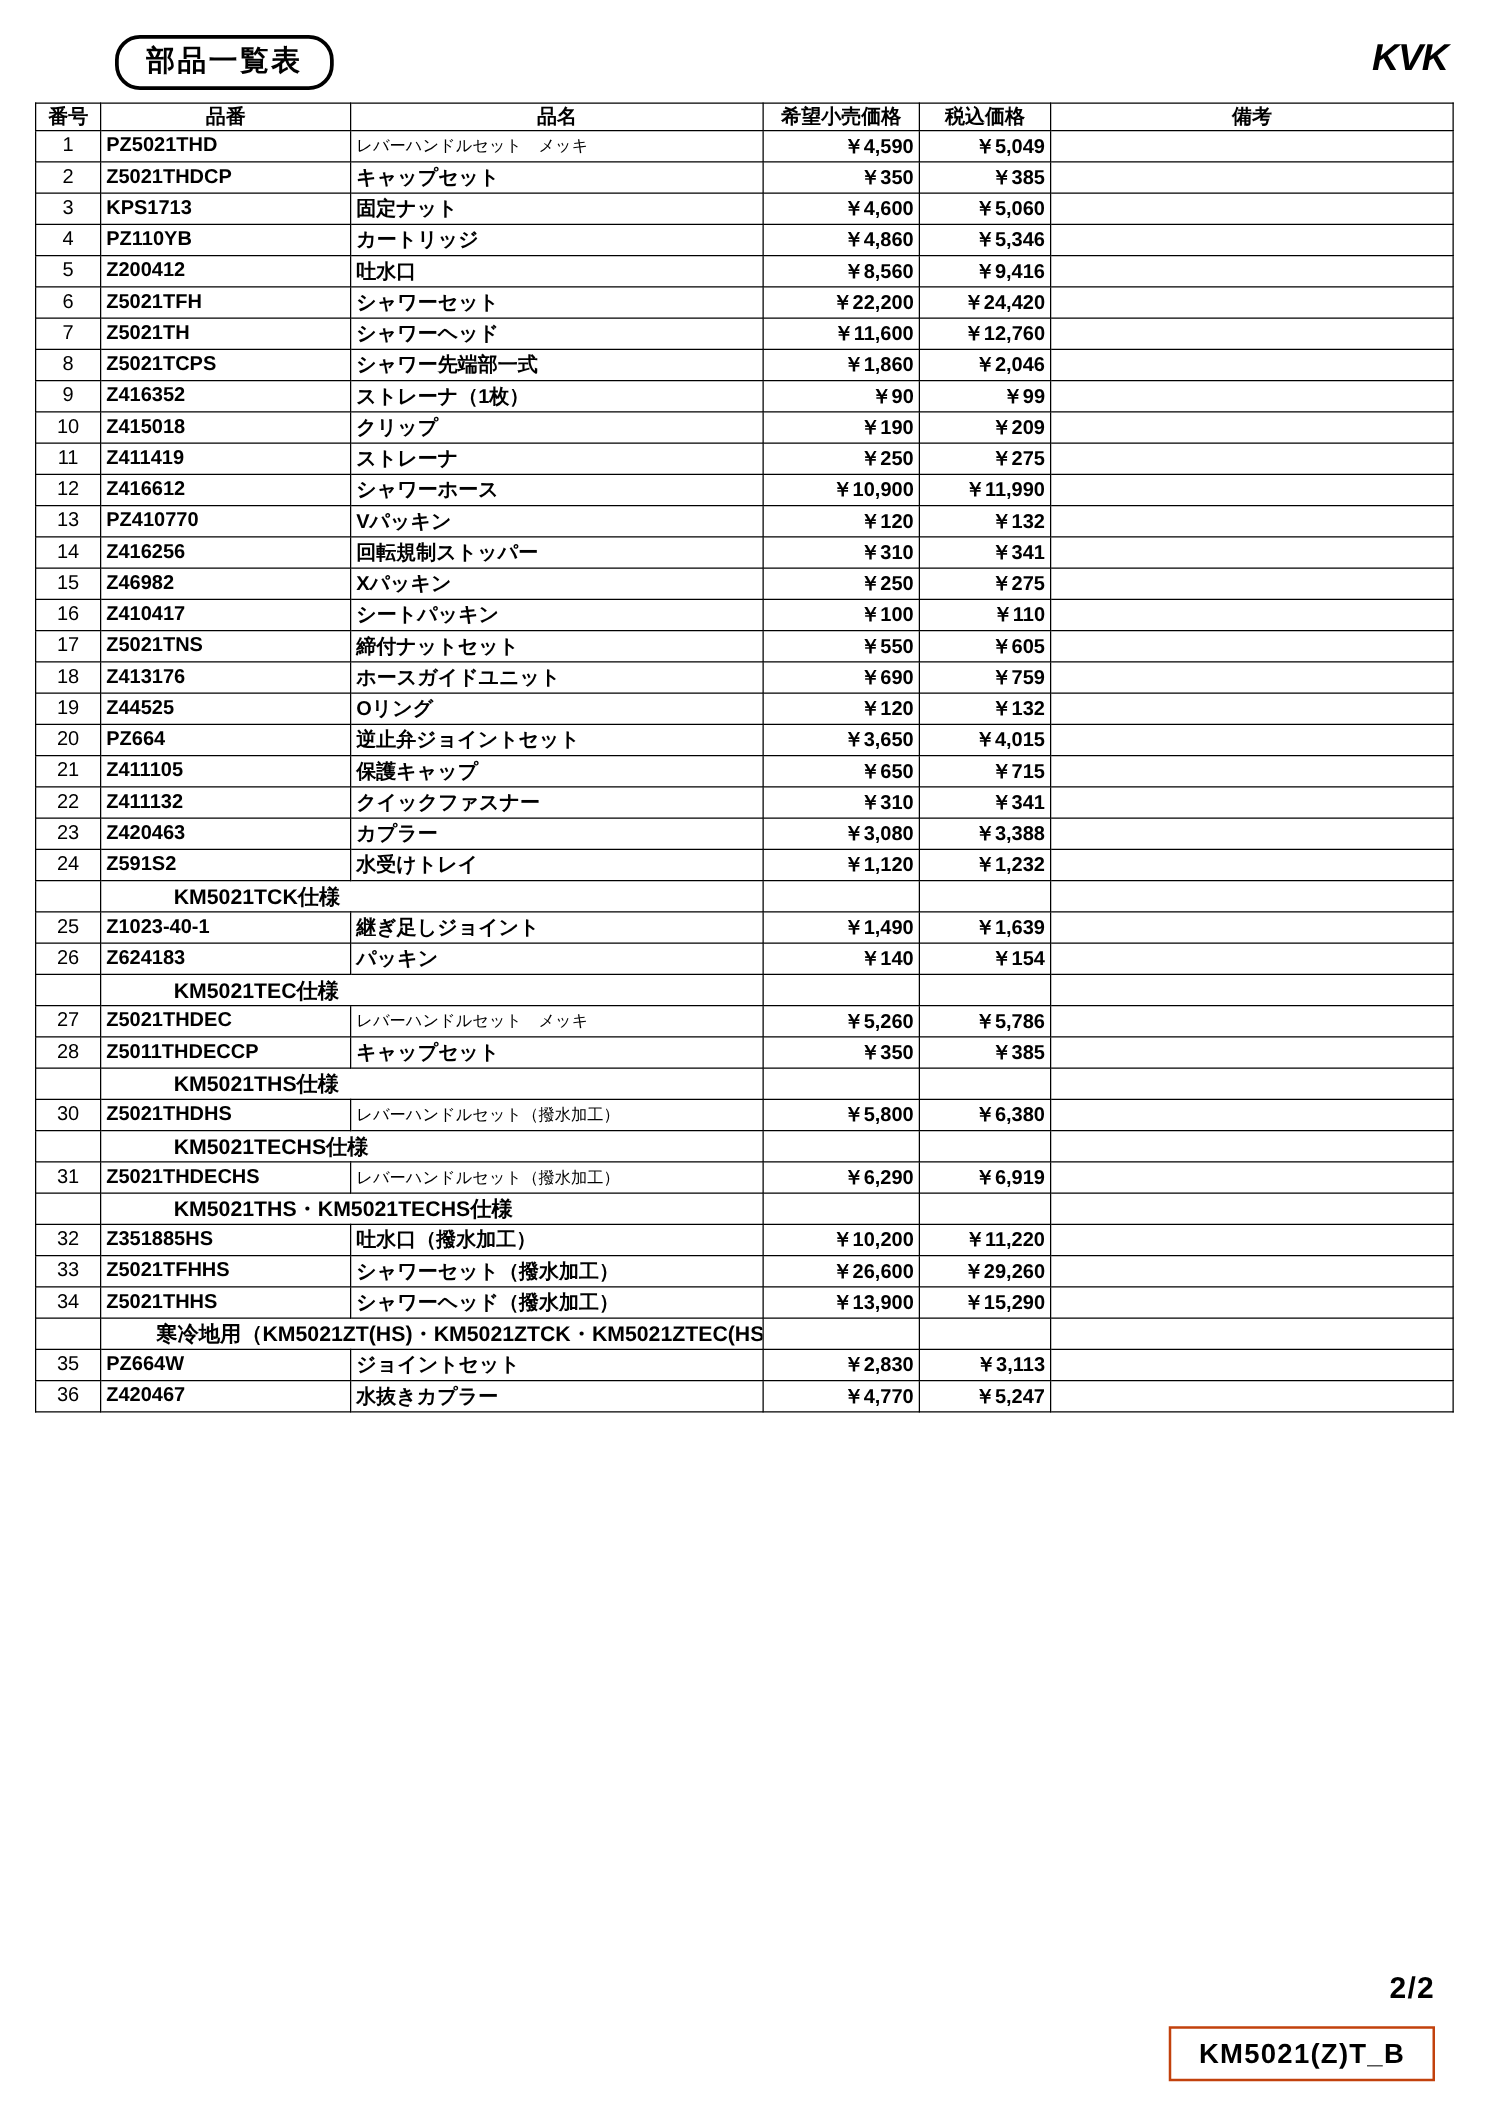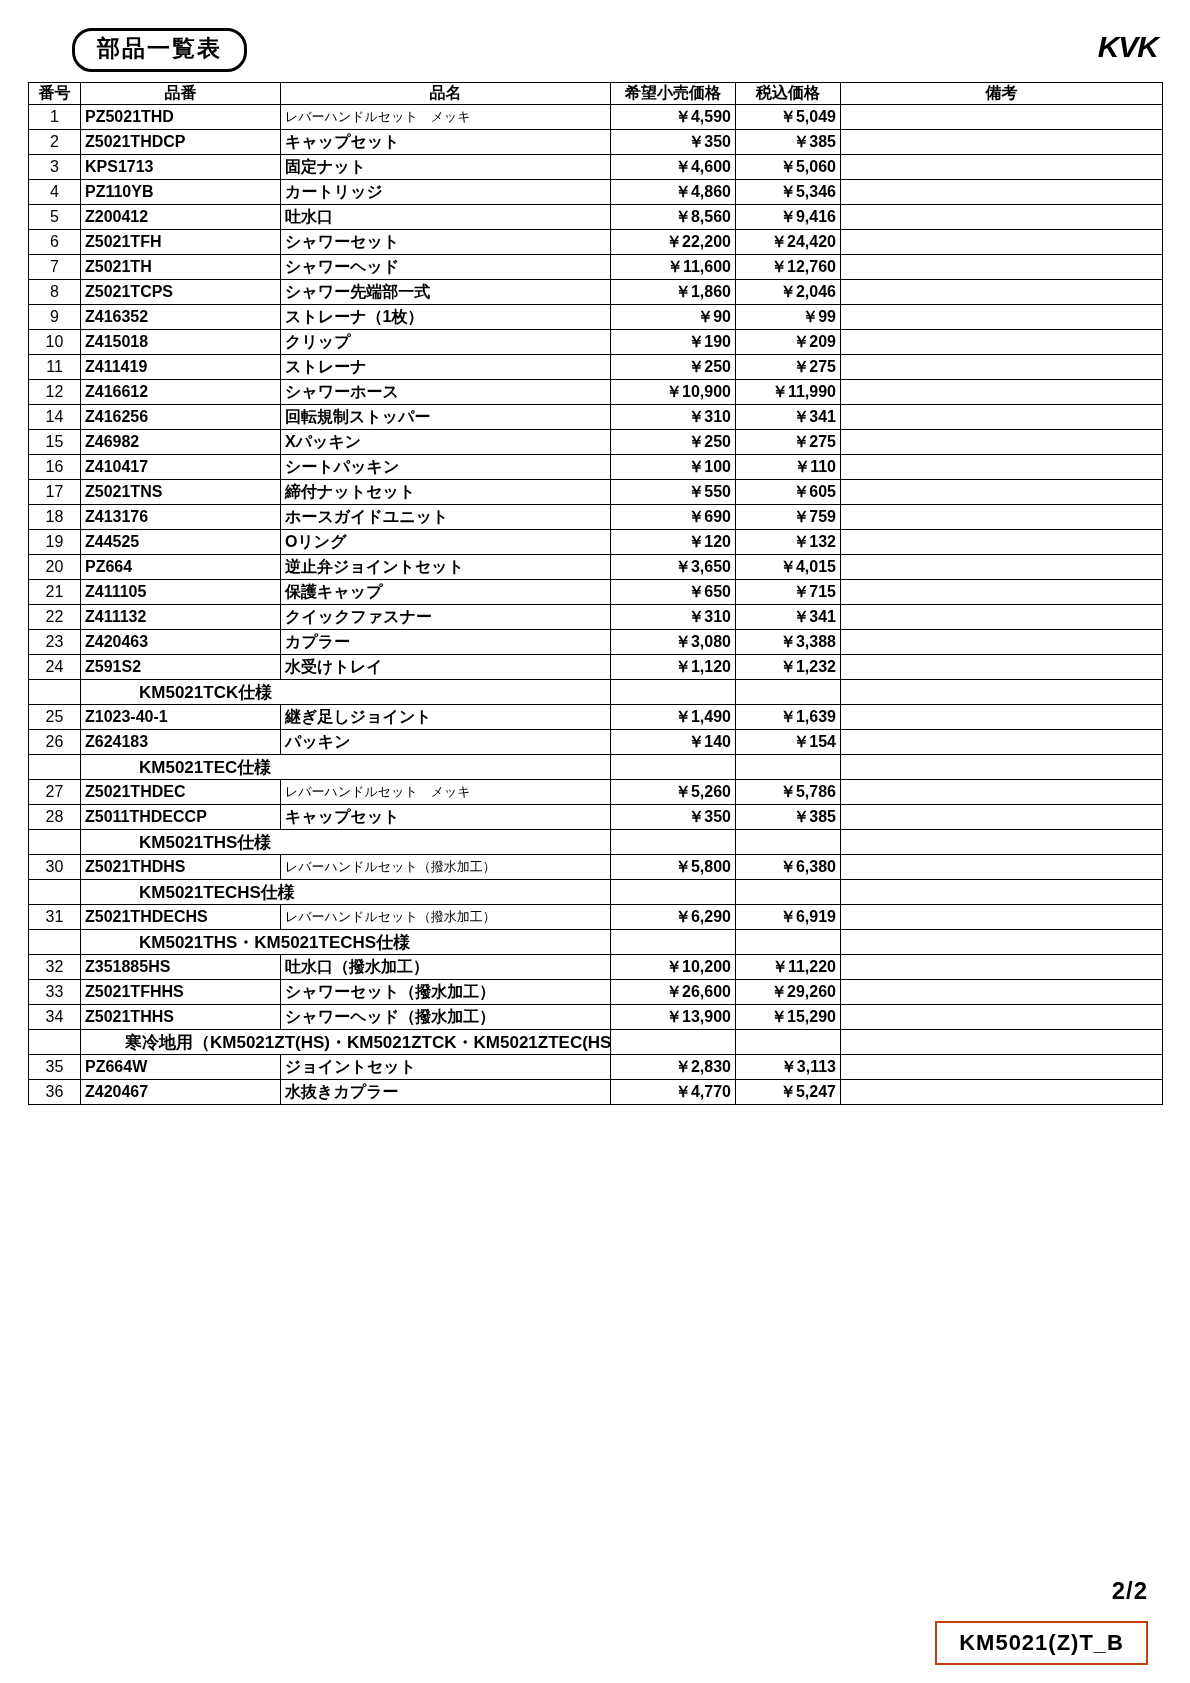--- a/index.html
+++ b/index.html
@@ -22,21 +22,21 @@
     padding: 0;
   }
   
   .header {
     position: relative;
     height: 52px;
     margin: 22px 28px 0 28px;
   }
   .title-pill {
     position: absolute;
-    left: 44px;
+    left: 64px;
     top: 6px;
     background: #ffffff;
     border: 3px solid #000000;
     border-radius: 20px;
     padding: 4px 22px 6px 22px;
     font-size: 23px;
     font-weight: bold;
     letter-spacing: 2px;
     line-height: 1.2;
   }
@@ -244,20 +244,28 @@
           </tr>
           <tr>
             <td class="no">12</td>
             <td class="code">Z416612</td>
             <td class="name">シャワーホース</td>
             <td class="price">￥10,900</td>
             <td class="tax">￥11,990</td>
             <td class="note"></td>
           </tr>
           <tr>
+            <td class="no">13</td>
+            <td class="code">PZ410770</td>
+            <td class="name">Vパッキン</td>
+            <td class="price">￥120</td>
+            <td class="tax">￥132</td>
+            <td class="note"></td>
+          </tr>
+          <tr>
             <td class="no">14</td>
             <td class="code">Z416256</td>
             <td class="name">回転規制ストッパー</td>
             <td class="price">￥310</td>
             <td class="tax">￥341</td>
             <td class="note"></td>
           </tr>
           <tr>
             <td class="no">15</td>
             <td class="code">Z46982</td>

